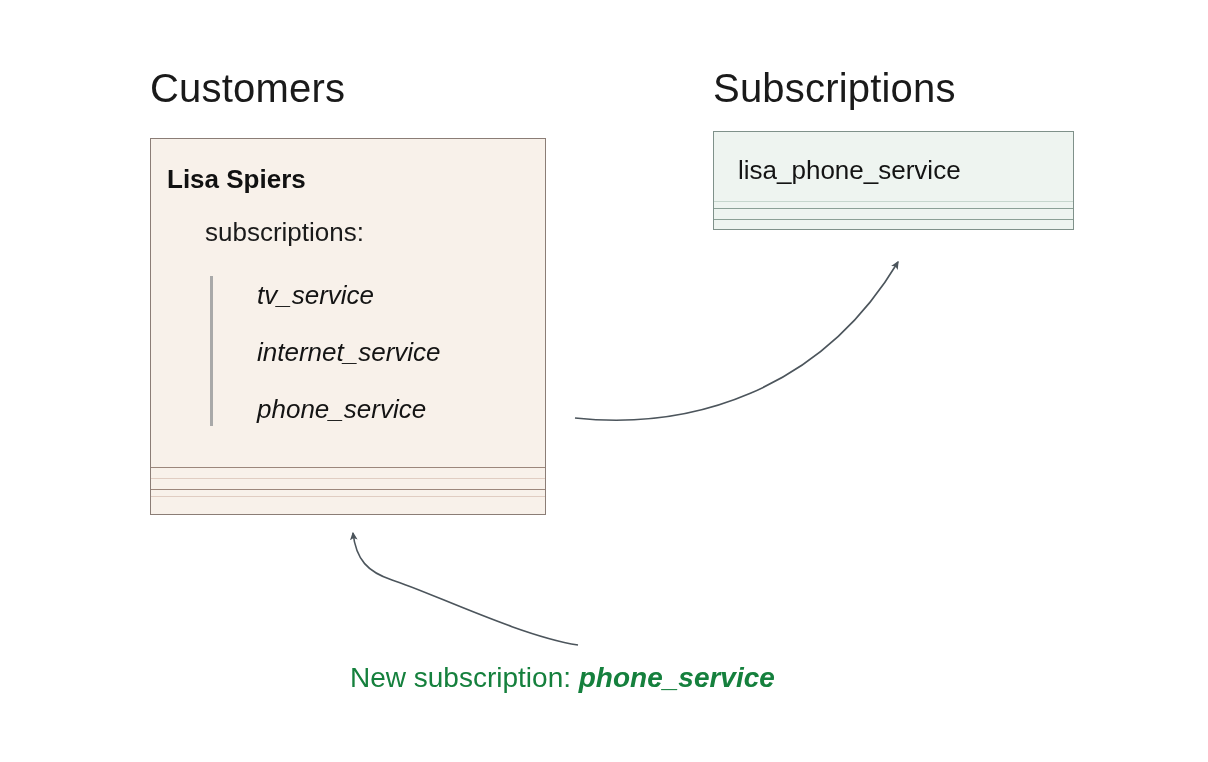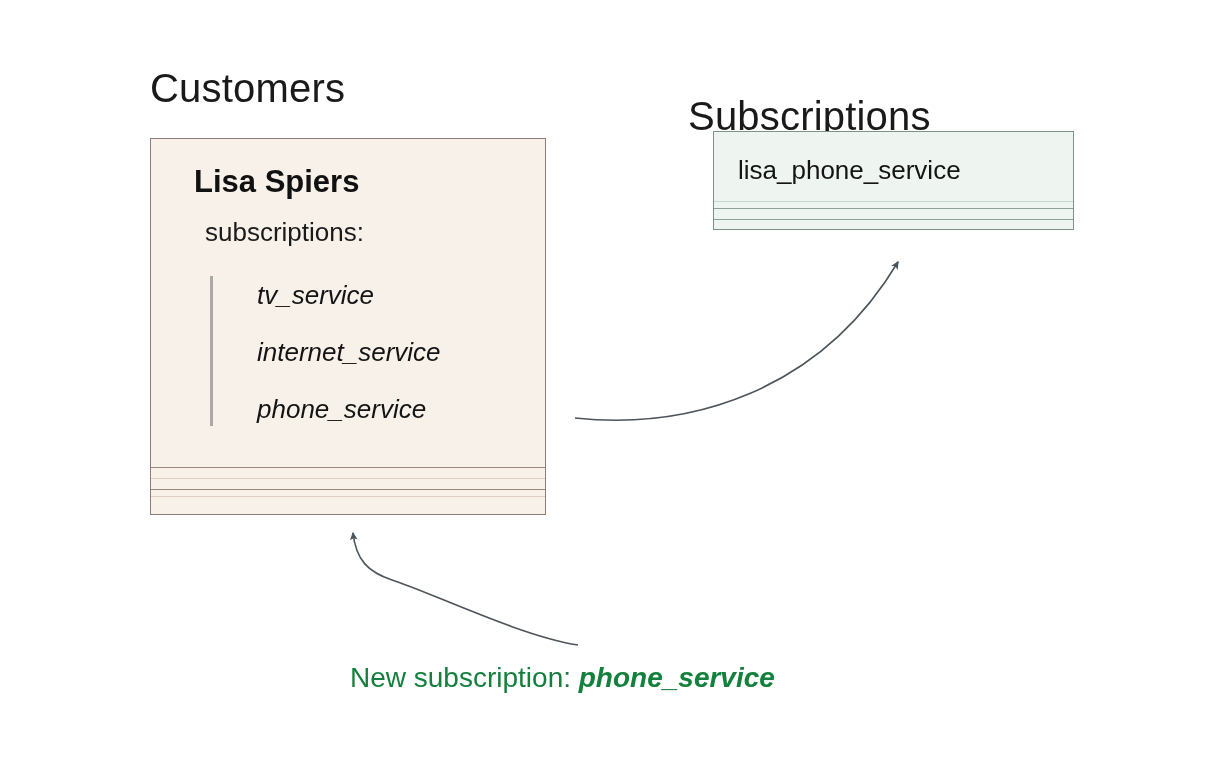--- a/index.html
+++ b/index.html
@@ -25,21 +25,21 @@
     position: absolute;
     font-family: "Liberation Sans", sans-serif;
     font-weight: 300;
     font-size: 40px;
     line-height: 1;
     color: #1a1a1a;
     letter-spacing: 0.2px;
     white-space: nowrap;
   }
   #title-customers { left: 150px; top: 68px; }
-  #title-subscriptions { left: 688px; top: 68px; margin-top: 28px; }
+  #title-subscriptions { left: 713px; top: 68px; }
 
   
   .card {
     position: absolute;
     box-sizing: border-box;
   }
 
   
   #customers-card {
     left: 150px;
@@ -55,23 +55,23 @@
     top: 131px;
     width: 361px;
     height: 99px;
     background: #eef4f0;
     border: 1px solid #7f918a;
   }
 
   
   .record-name {
     position: absolute;
-    left: 43px;
+    left: 16px;
     top: 25px;
-    font-size: 31px;
+    font-size: 26px;
     font-weight: bold;
     color: #111111;
     white-space: nowrap;
   }
   .record-field {
     position: absolute;
     left: 54px;
     top: 78px;
     font-size: 26px;
     font-weight: 400;

